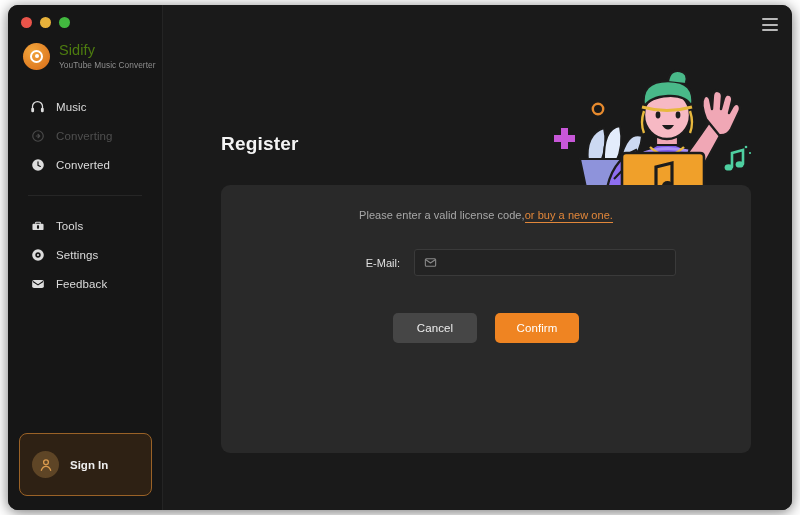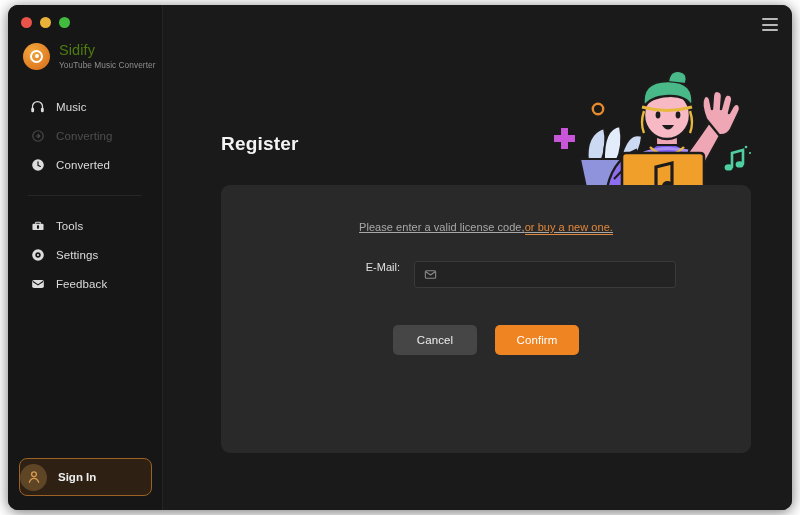--- a/index.html
+++ b/index.html
@@ -106,27 +106,28 @@
     height: 1px;
     background: #262626;
     margin: 16px 20px 15px 20px;
   }
 
   .signin-wrap {
     position: absolute;
     left: 11px;
     bottom: 14px;
     width: 133px;
-    height: 38px;
+    height: 63px;
     border-radius: 8px;
     background: #2e2114;
     border: 1px solid #9a6227;
     display: flex;
     align-items: center;
     gap: 11px;
+    padding-left: 12px;
     cursor: pointer;
   }
   .signin-avatar {
     width: 27px; height: 27px; border-radius: 50%;
     background: #5e4526;
     display: flex; align-items: center; justify-content: center;
     flex: 0 0 27px;
     color: #d99a4e;
   }
   .signin-label {
@@ -184,36 +185,36 @@
     left: 58px;
     top: 180px;
     width: 530px;
     height: 268px;
     background: #292929;
     border-radius: 9px;
   }
 
   .hint {
     text-align: center;
-    padding-top: 36px;
+    padding-top: 24px;
     font-size: 11px;
     color: #a8a8a8;
     letter-spacing: 0.05px;
-    text-decoration: underline;
   }
   .hint-link {
     color: #e2873a;
     border-bottom: 1px solid #e2873a;
     padding-bottom: 1px;
     cursor: pointer;
   }
 
   .form { margin-top: 28px; }
   .form-row {
     display: flex;
+    align-items: center;
     justify-content: center;
     margin-bottom: 17px;
   }
   .form-label {
     width: 118px;
     text-align: right;
     padding-right: 14px;
     font-size: 11px;
     color: #e0e0e0;
     flex: 0 0 118px;

